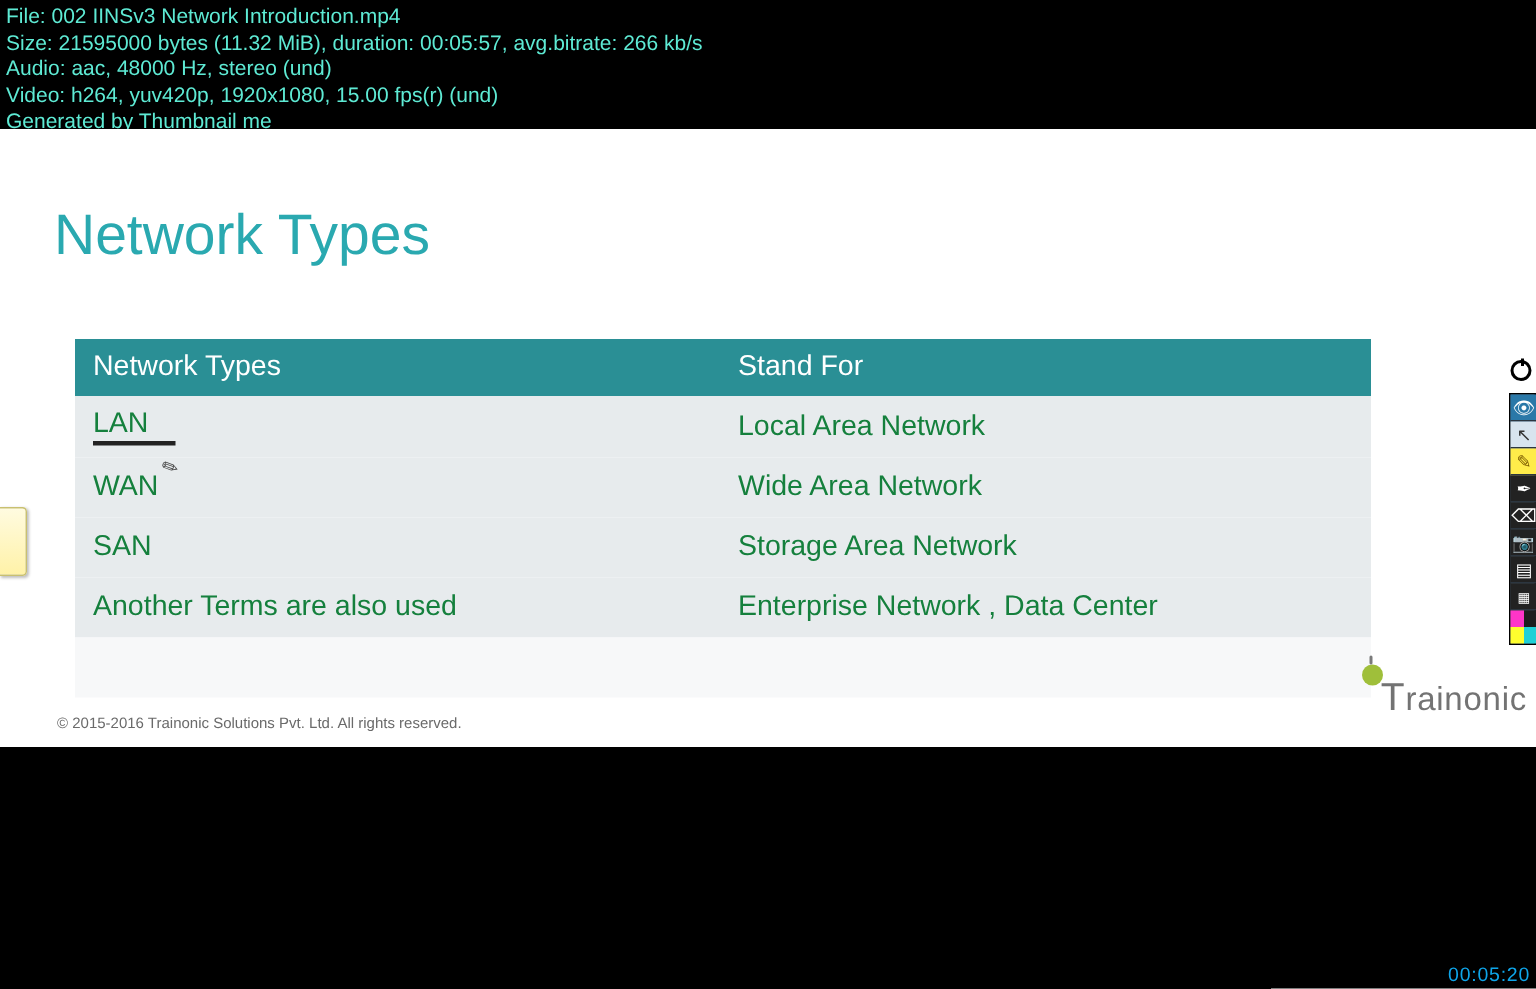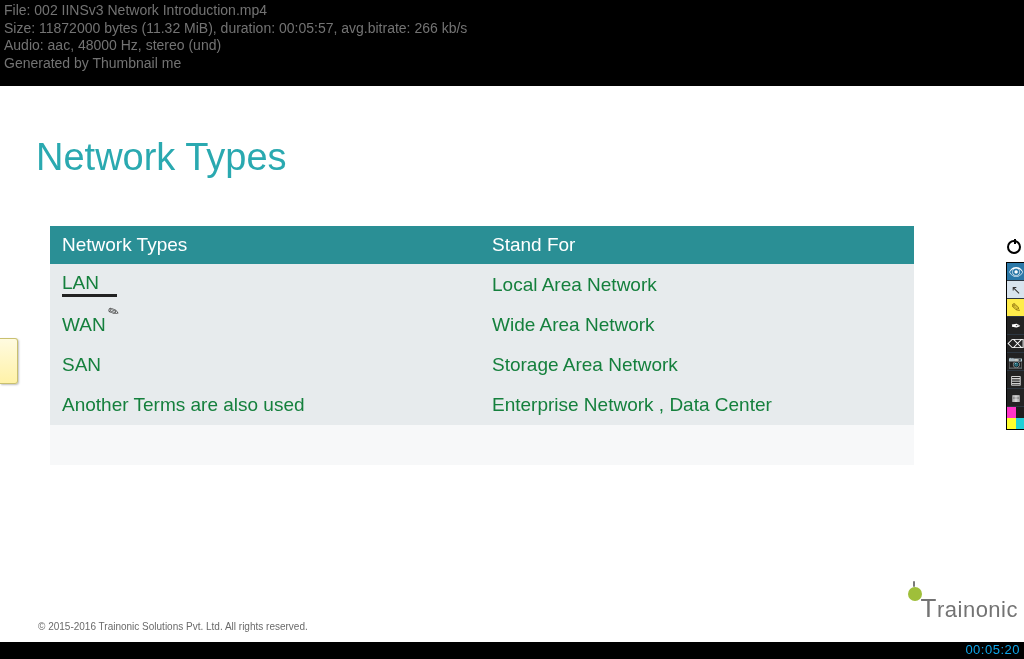--- a/index.html
+++ b/index.html
@@ -5,30 +5,30 @@
   * { margin: 0; padding: 0; box-sizing: border-box; }
   body {
     width: 1024px;
     height: 659px;
     background: #000;
     font-family: Arial, Helvetica, sans-serif;
     position: relative;
     overflow: hidden;
   }
   .info-bar {
-    color: #737373;
+    color: #5eead4;
     font-size: 14px;
     line-height: 1.25;
     padding: 2px 4px 6px 4px;
     font-family: Arial, sans-serif;
   }
   .slide {
     position: absolute;
     left: 0; top: 86px;
-    width: 1024px; height: 556px;
+    width: 1024px; height: 412px;
     background: #fff;
   }
   .slide-title {
     position: absolute;
     left: 36px; top: 50px;
     font-size: 38px;
     color: #2aa9b0;
     font-family: "Segoe UI Light", "Helvetica Neue", Arial, sans-serif;
     font-weight: 300;
   }
@@ -153,22 +153,23 @@
     color: #0ea5e9;
     font-size: 13px;
     letter-spacing: 0.5px;
   }
 </style>
 </head>
 <body>
 
 <div class="info-bar">
   <div>File: 002 IINSv3 Network Introduction.mp4</div>
-  <div>Size: 11872000 bytes (11.32 MiB), duration: 00:05:57, avg.bitrate: 266 kb/s</div>
+  <div>Size: 21595000 bytes (11.32 MiB), duration: 00:05:57, avg.bitrate: 266 kb/s</div>
   <div>Audio: aac, 48000 Hz, stereo (und)</div>
+  <div>Video: h264, yuv420p, 1920x1080, 15.00 fps(r) (und)</div>
   <div>Generated by Thumbnail me</div>
 </div>
 
 <div class="slide">
   <div class="slide-title">Network Types</div>
 
   <table class="tbl">
     <thead>
       <tr>
         <th class="col1">Network Types</th>

